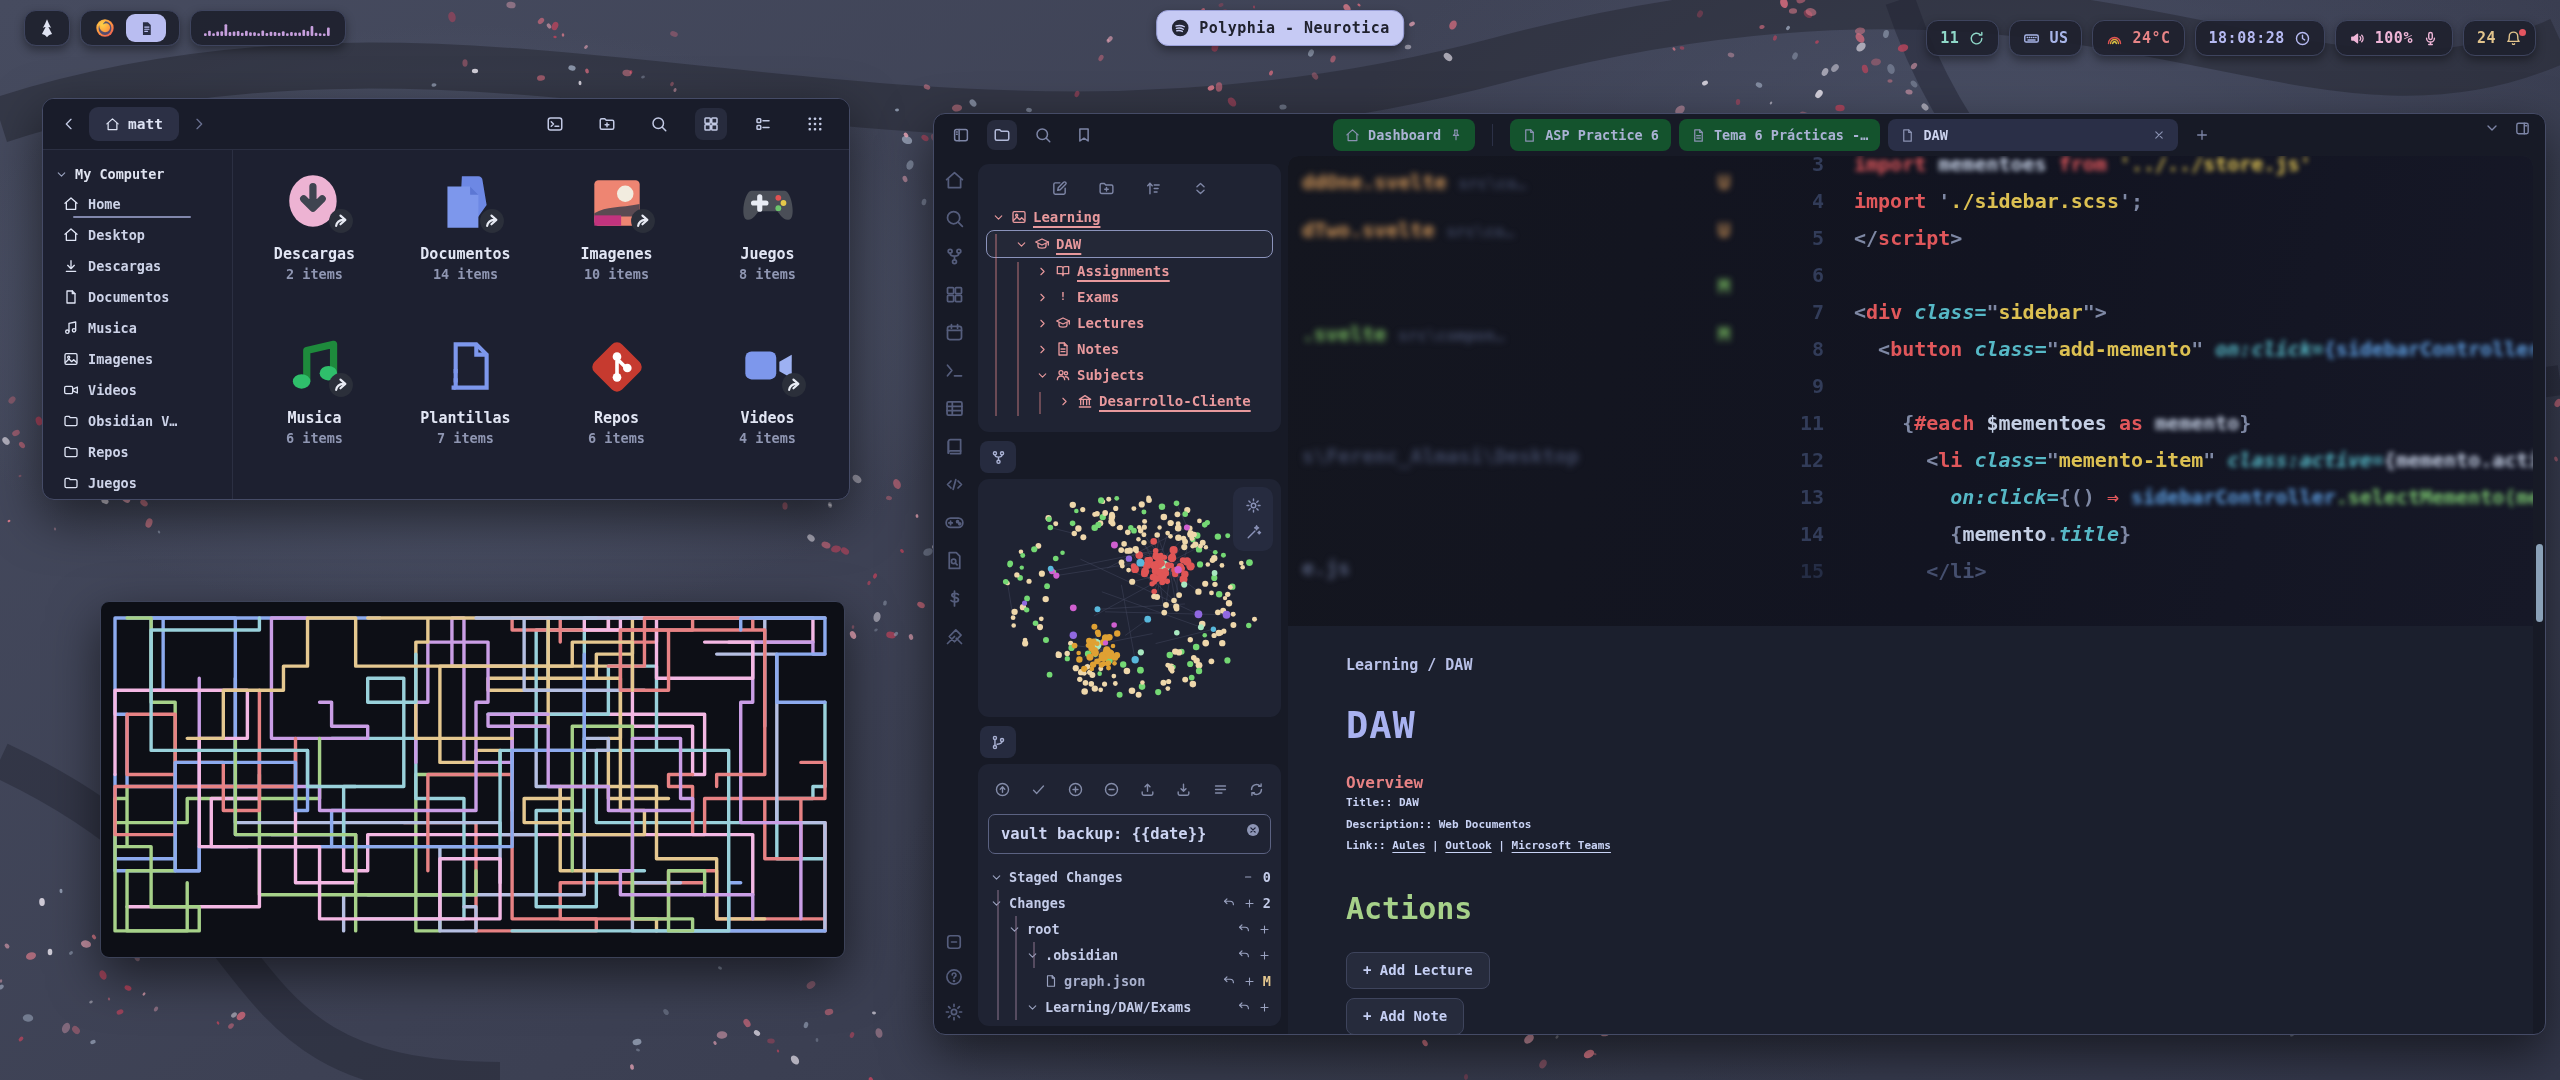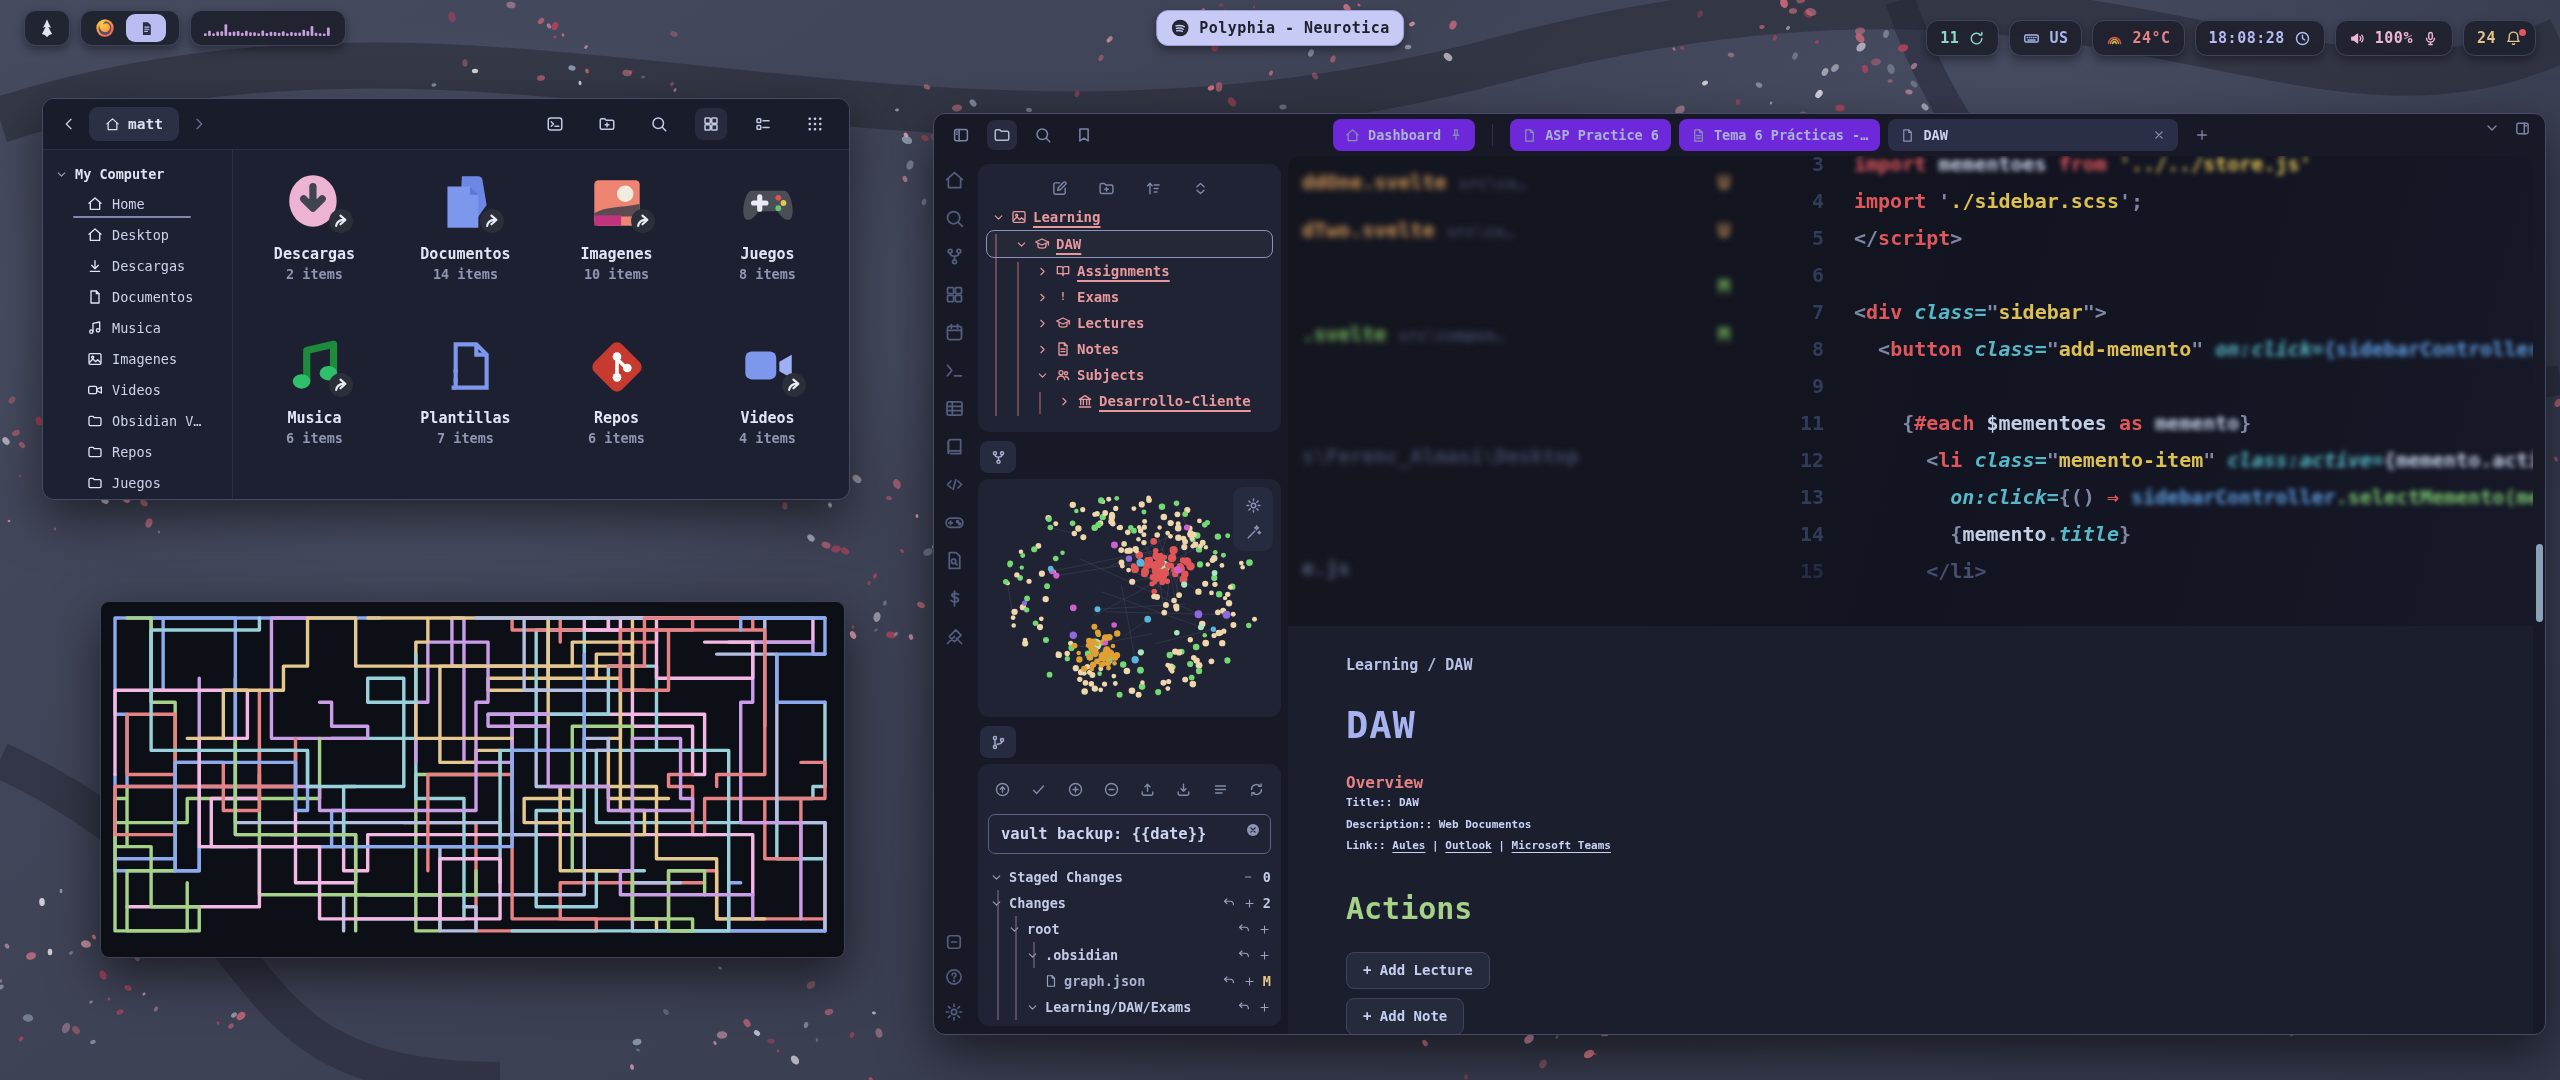--- a/index.html
+++ b/index.html
@@ -36,21 +36,21 @@
   #fm{left:42px;top:98px;width:808px;height:402px;background:#1d2030;}
   .fm-head{height:50px;display:flex;align-items:center;padding:0 18px 0 10px;border-bottom:1px solid #2b2f42;background:#191c2a;}
   .sqbtn{width:32px;height:32px;border-radius:8px;display:flex;align-items:center;justify-content:center;color:#c2c9e4;background:transparent;}
   .sqbtn.bg{background:#272b3d;}
   .sqbtn.dim{color:#697090;}
   .crumb{height:34px;display:flex;align-items:center;gap:8px;padding:0 16px;background:#2c3045;border-radius:9px;color:#dde2f3;font-size:14.5px;font-weight:bold;margin:0 4px;}
   .fm-tools{margin-left:auto;display:flex;align-items:center;gap:20px;color:#9aa3bf;}
   .fm-body{display:flex;height:351px;}
   .fm-side{width:190px;border-right:1px solid #2b2f42;padding-top:10px;box-sizing:border-box;}
   .fm-sec{display:flex;align-items:center;gap:7px;color:#dfe3f0;font-size:13.5px;font-weight:bold;padding:6px 12px;}
-  .fm-item{position:relative;display:flex;align-items:center;gap:9px;color:#cdd3e8;font-size:13.5px;font-weight:normal;height:31px;padding-left:44px;}
+  .fm-item{position:relative;display:flex;align-items:center;gap:9px;color:#cdd3e8;font-size:13.5px;font-weight:bold;height:31px;padding-left:20px;}
   .fm-item .icon{color:#dfe4f4}
   .fm-item.active::after{content:"";position:absolute;left:30px;bottom:1px;width:118px;height:2px;background:#8187ac;border-radius:2px;}
   .fm-grid{flex:1;display:grid;grid-template-columns:repeat(4,1fr);padding:14px 6px;row-gap:4px;}
   .tile{display:flex;flex-direction:column;align-items:center;padding-top:6px;}
   .tile .art{position:relative;width:66px;height:66px;}
   .tile .art svg{width:100%;height:100%;}
   .tile .badge{position:absolute;width:26px;height:26px;right:-6px;bottom:2px;}
   .tile .nm{margin-top:9px;color:#e2e6f4;font-size:15px;font-weight:bold;}
   .tile .ct{margin-top:3px;color:#8f96b2;font-size:13.5px;font-weight:bold;}
 
@@ -58,21 +58,21 @@
   #pipes-win{left:100px;top:601px;width:745px;height:357px;background:#0d0f16;border-color:#3c4258;border-radius:9px;}
   #pipes-svg{position:absolute;inset:10px;}
 
   
   #ob{left:933px;top:113px;width:1613px;height:922px;background:#171a26;}
   .ob-tabbar{position:absolute;left:0;right:0;top:0;height:42px;display:flex;align-items:center;}
   .ob-hicons{position:absolute;left:12px;top:6px;display:flex;gap:11px;}
   .ob-hicons .sqbtn{width:30px;height:30px;color:#7d85a6;}
   .ob-hicons .sqbtn.bg{color:#b2bad9;}
   #ob-tabs{position:absolute;left:399px;top:5px;display:flex;align-items:center;gap:8px;}
-  .ob-tab{height:32px;display:flex;align-items:center;gap:8px;padding:0 12px;border-radius:8px;background:#6d28d9;color:#aab2d4;font-size:13.5px;font-weight:bold;box-sizing:border-box;}
+  .ob-tab{height:32px;display:flex;align-items:center;gap:8px;padding:0 12px;border-radius:8px;background:#14532d;color:#aab2d4;font-size:13.5px;font-weight:bold;box-sizing:border-box;}
   .ob-tab .icon{color:#8a92b2}
   .ob-tab.active{background:#2a2f47;color:#ccd3ee;width:290px;}
   .ob-tab.active .spacer{flex:1}
   .tabdiv{width:1px;height:22px;background:#2b3046;margin:0 9px;}
   .ob-tabright{position:absolute;right:14px;top:6px;display:flex;gap:14px;color:#7d85a6;}
   .ob-ribbon{position:absolute;left:0;top:42px;bottom:0;width:40px;display:flex;flex-direction:column;align-items:center;padding:14px 0 12px;box-sizing:border-box;color:#555d7c;}
   .ob-ribbon .rt{display:flex;flex-direction:column;gap:17px;}
   .ob-ribbon .rb{margin-top:auto;display:flex;flex-direction:column;gap:15px;}
   .ob-left{position:absolute;left:40px;top:42px;bottom:0;width:314px;padding:8px 7px 8px 4px;box-sizing:border-box;display:flex;flex-direction:column;}
   .panel{background:#1f2333;border-radius:11px;box-sizing:border-box;}

